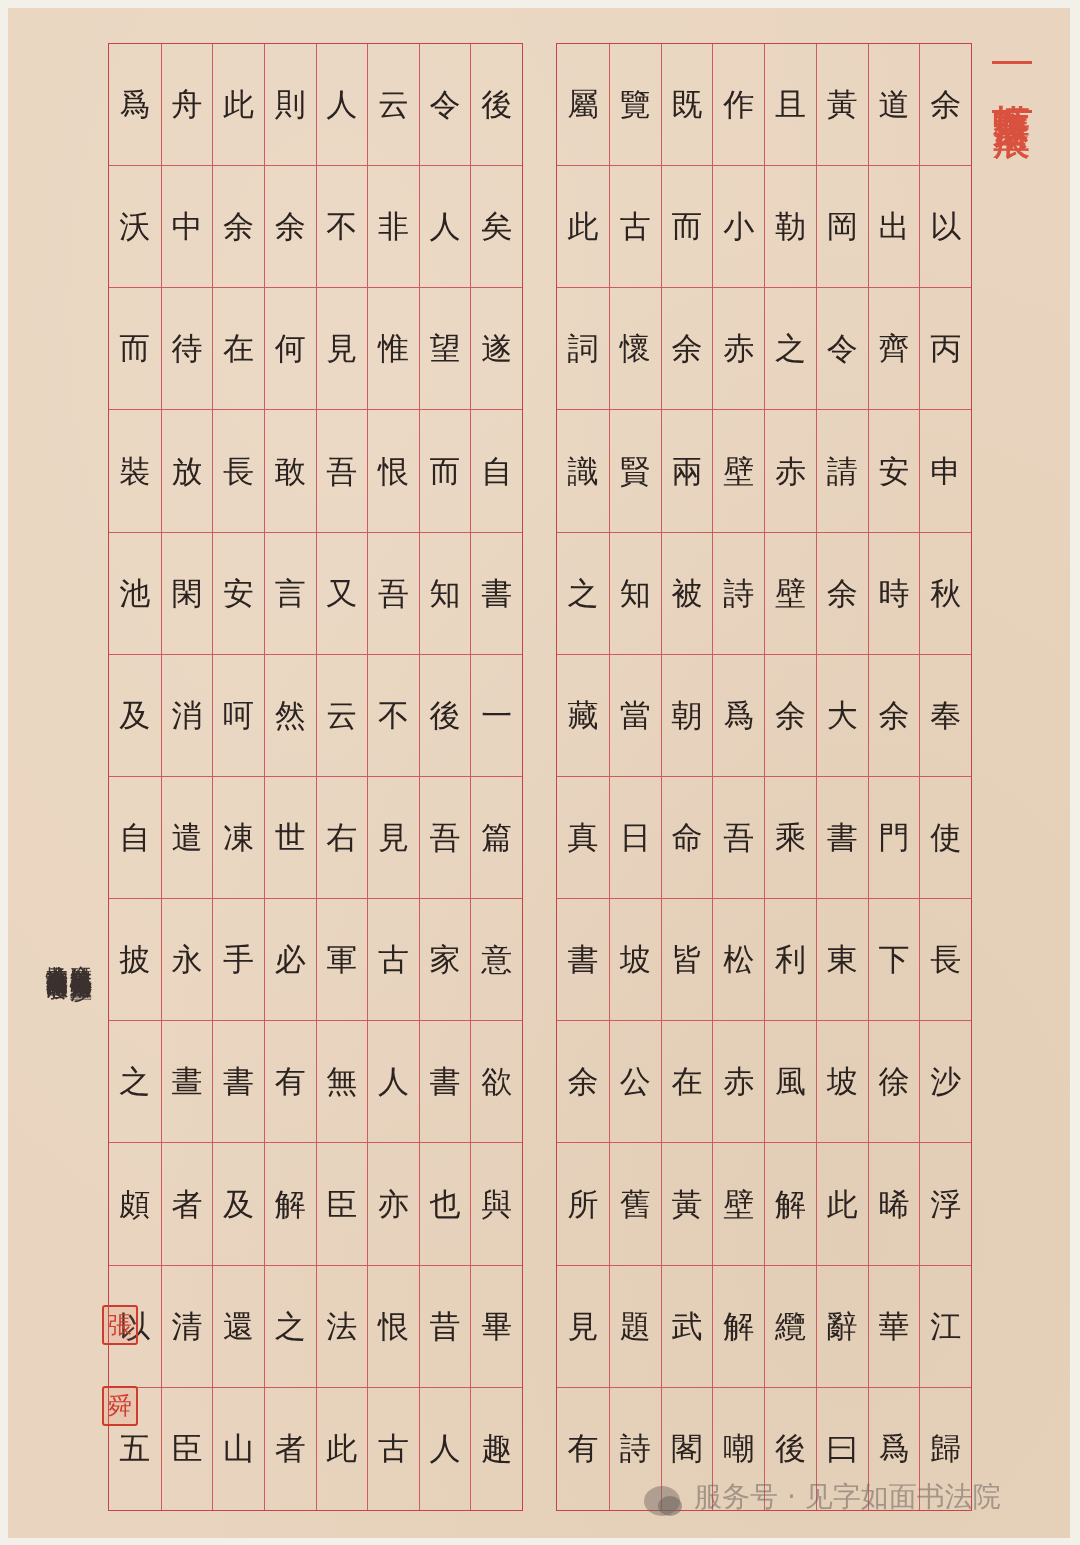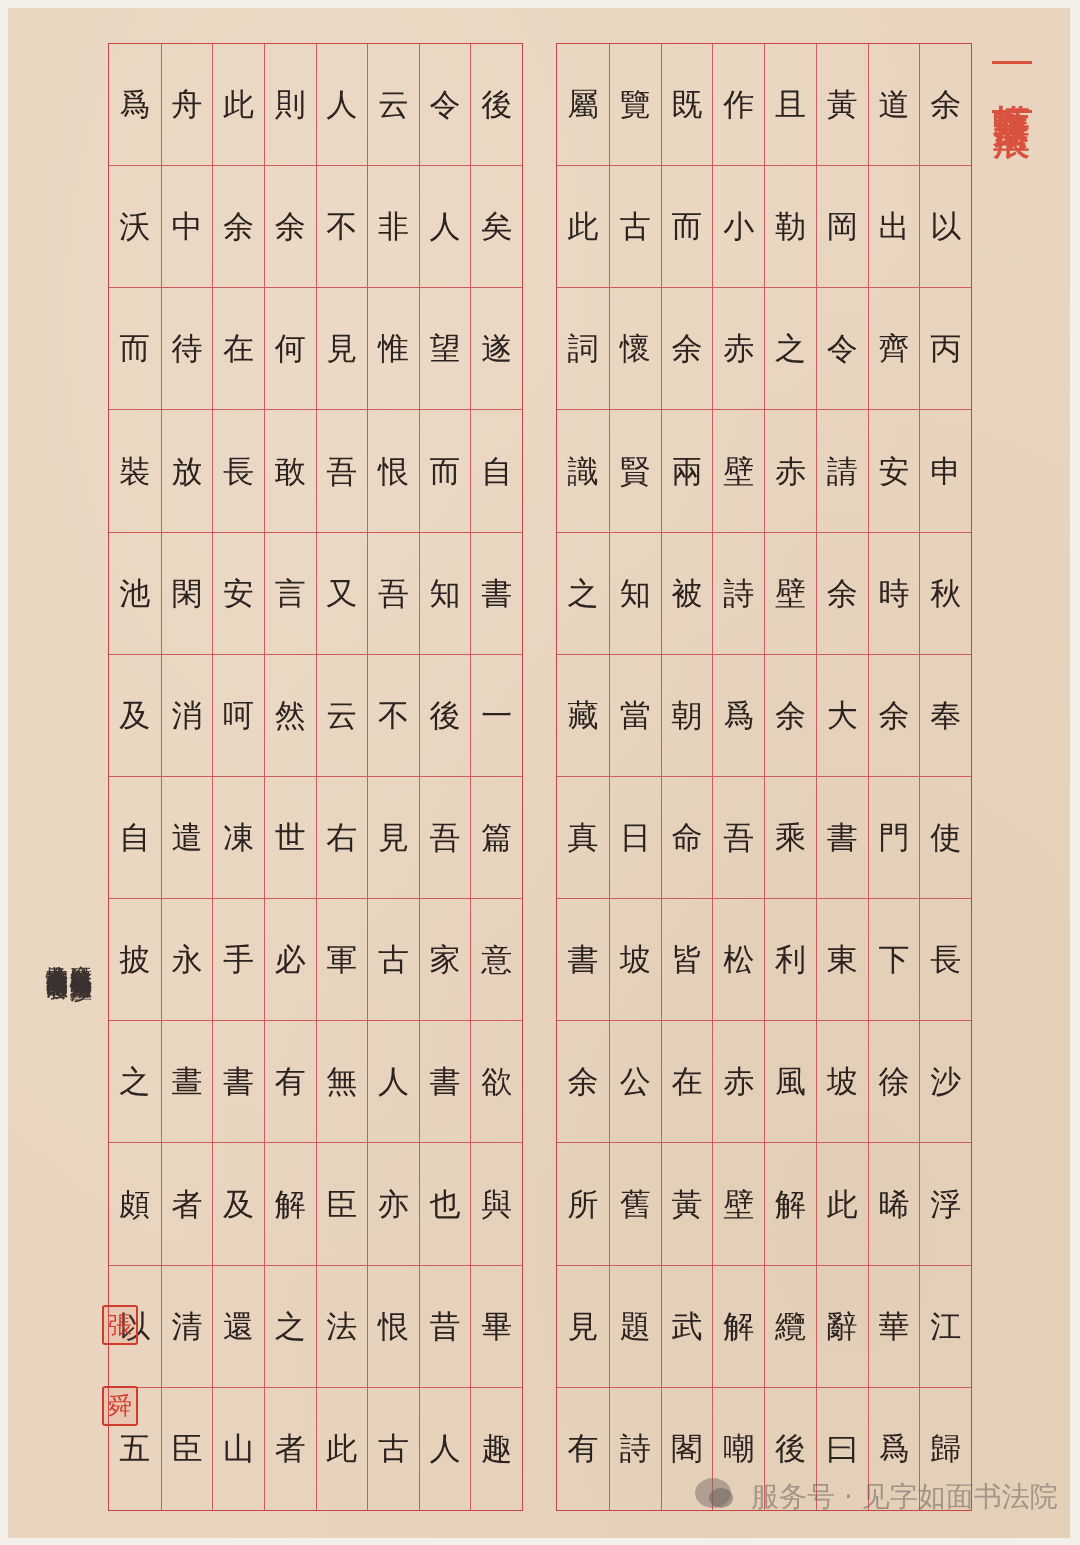--- a/index.html
+++ b/index.html
@@ -46,22 +46,22 @@
   .seal {
     position: absolute; width: 32px; height: 36px; border: 2px solid #cf3c2e;
     border-radius: 3px; display: flex; align-items: center; justify-content: center;
     color: #cf3c2e; font-size: 24px; background: rgba(230,120,100,0.15);
   }
   .postscript {
     position: absolute; top: 940px; writing-mode: vertical-rl;
     font-size: 22px; color: #3b3230; letter-spacing: 1px; line-height: 1;
   }
   .watermark {
-    position: absolute; left: 695px; top: 1478px;
-    display: flex; align-items: flex-start; gap: 20px;
+    position: absolute; left: 644px; top: 1478px;
+    display: flex; align-items: flex-end; gap: 14px;
     font-family: "DejaVu Sans", sans-serif; font-size: 28px;
     color: rgba(110,100,95,0.55);
   }
   .wm-icon {
     width: 36px; height: 30px; border-radius: 50%;
     background: rgba(110,100,95,0.45); position: relative;
   }
   .wm-icon::after {
     content: ""; position: absolute; left: 14px; top: 10px; width: 24px; height: 20px;
     border-radius: 50%; background: rgba(110,100,95,0.55);

